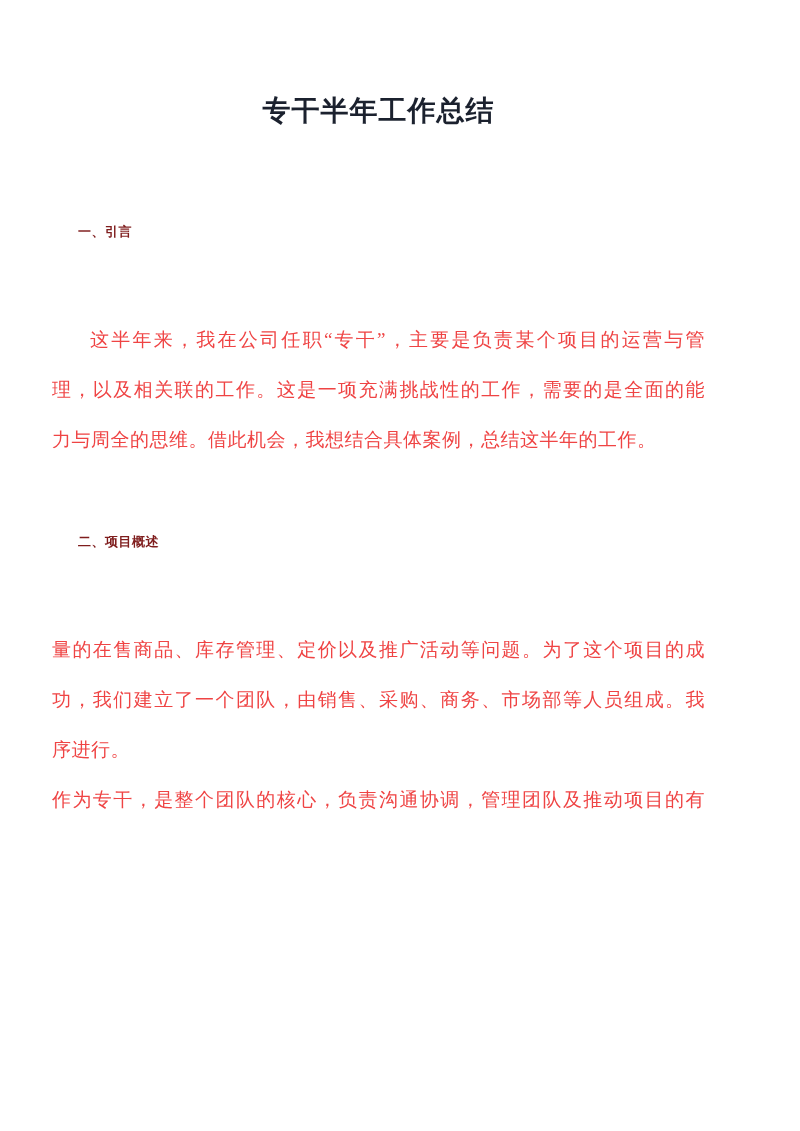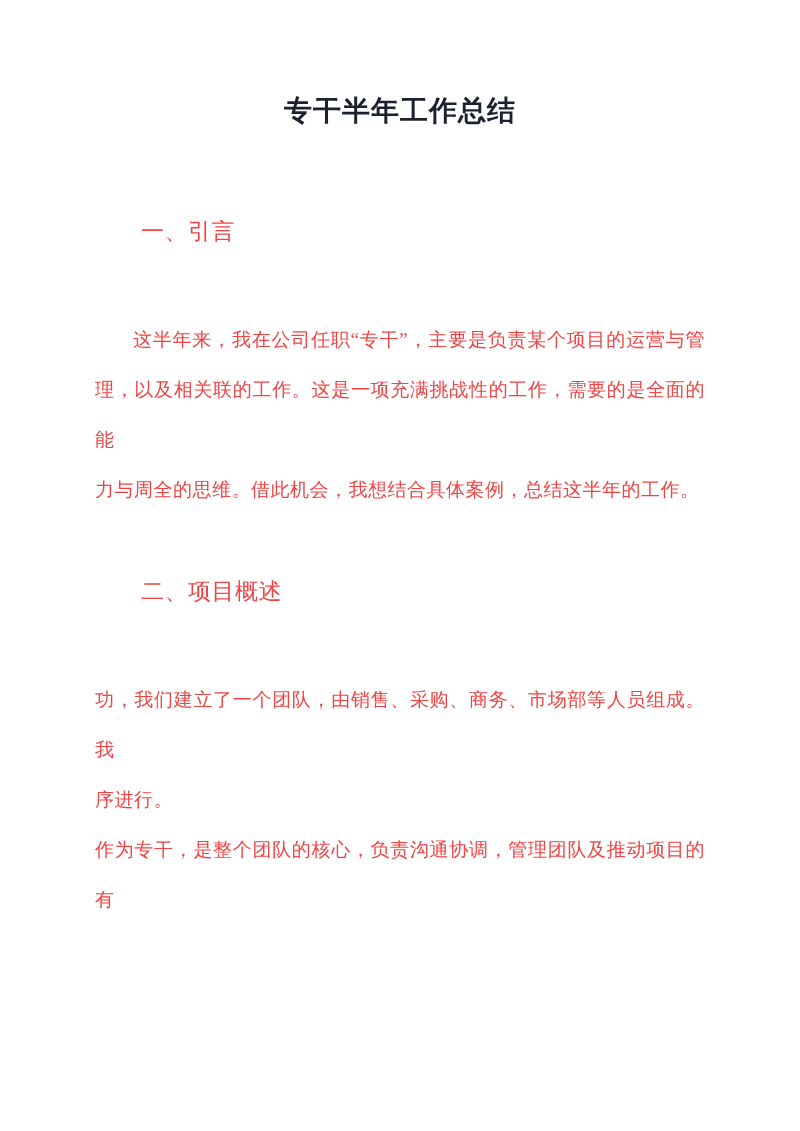--- a/index.html
+++ b/index.html
@@ -7,41 +7,41 @@
     padding: 0;
     background: #ffffff;
   }
   .page {
     position: relative;
     width: 800px;
     height: 1131px;
     margin: 0 auto;
     background: #ffffff;
     box-sizing: border-box;
-    padding: 91px 95px 0 95px;
+    padding: 91px 95px 0 52px;
     font-family: "Liberation Serif", "DejaVu Serif", serif;
     color: #3d434e;
     overflow: hidden;
   }
   .doc-title {
     margin: 0;
     font-size: 28px;
     line-height: 40px;
     font-weight: bold;
     text-align: center;
     color: #1b212e;
     letter-spacing: 1px;
   }
   .section-heading {
     margin: 0;
-    font-size: 23px;
-    font-weight: normal;
+    font-size: 13px;
+    font-weight: bold;
     line-height: 50px;
     text-indent: 2em;
-    color: #ef4444;
+    color: #7f1d1d;
     letter-spacing: 0.5px;
   }
   .heading-first { margin-top: 76px; }
   .heading-rest  { margin-top: 52px; }
   .para {
     margin: 58px 0 0 0;
     font-size: 19px;
     line-height: 50px;
     color: #ef4444;
     letter-spacing: 0.5px;
@@ -65,18 +65,19 @@
 
   <p class="para">
     <span class="line first">这半年来，我在公司任职“专干”，主要是负责某个项目的运营与管</span>
     <span class="line">理，以及相关联的工作。这是一项充满挑战性的工作，需要的是全面的能</span>
     <span class="line last">力与周全的思维。借此机会，我想结合具体案例，总结这半年的工作。</span>
   </p>
 
   <h2 class="section-heading heading-rest">二、项目概述</h2>
 
   <p class="para">
+    <span class="line">量的在售商品、库存管理、定价以及推广活动等问题。为了这个项目的成</span>
     <span class="line">功，我们建立了一个团队，由销售、采购、商务、市场部等人员组成。我</span>
     <span class="line last">序进行。</span>
     <span class="line">作为专干，是整个团队的核心，负责沟通协调，管理团队及推动项目的有</span>
   </p>
 
 </div>
 
 </body></html>

